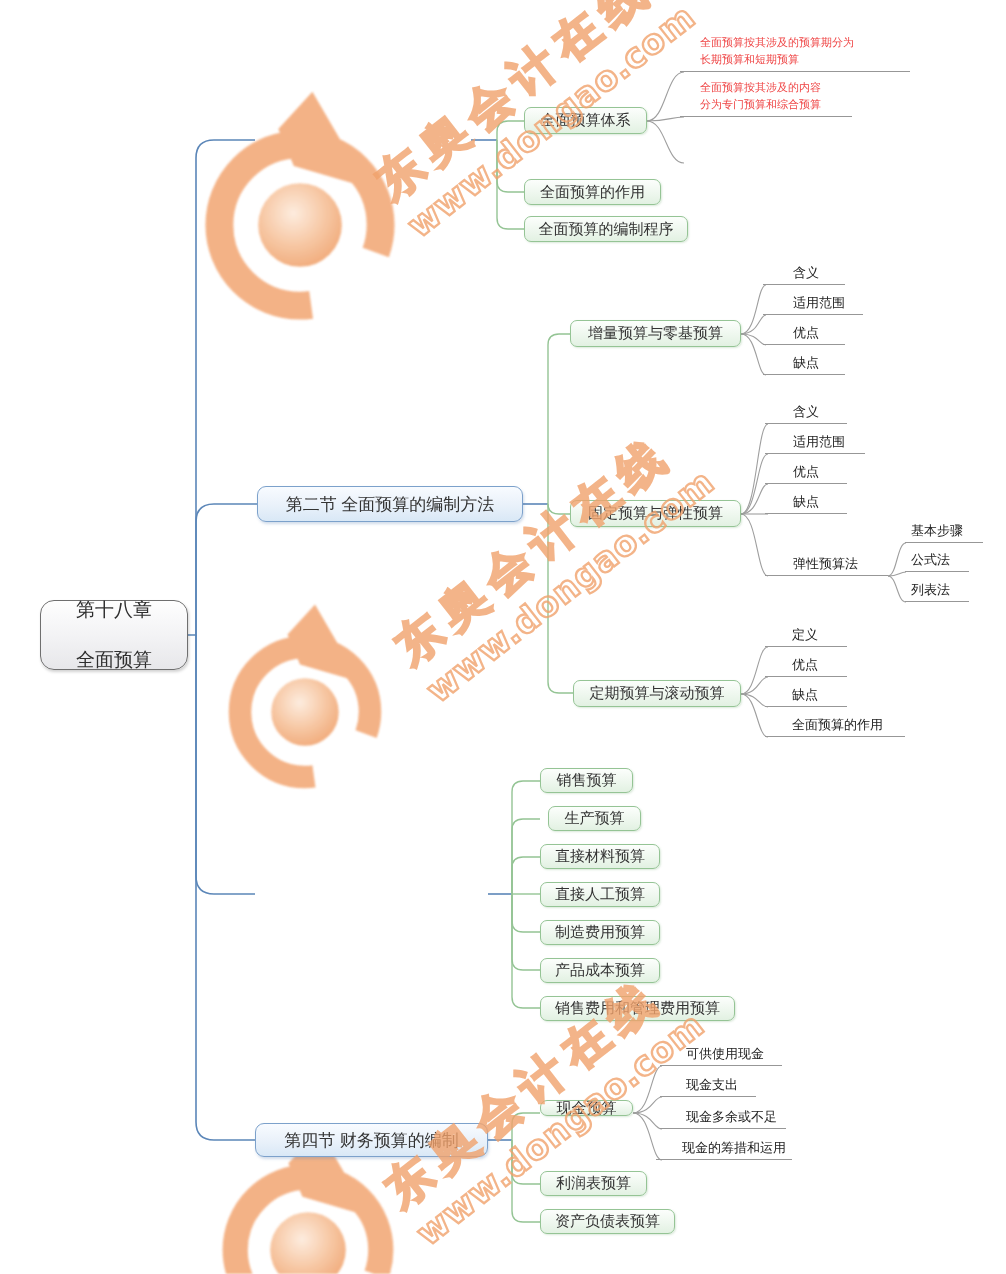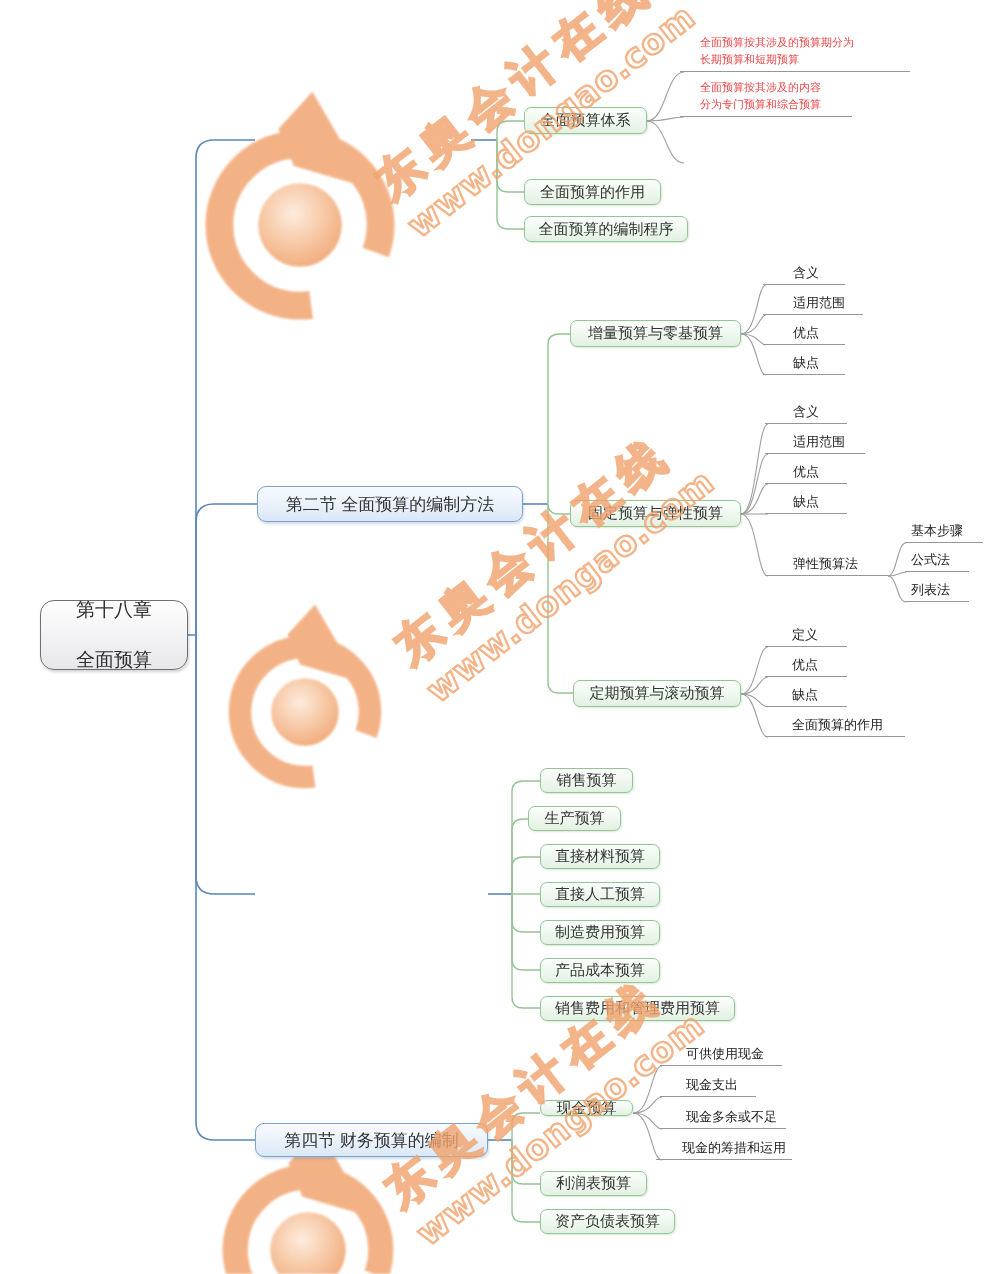--- a/index.html
+++ b/index.html
@@ -193,21 +193,21 @@
   <div class="leaf" style="left:905px;top:581px;width:64px;padding-left:6px"><span>列表法</span></div>
 
   <div class="leaf" style="left:765px;top:626px;width:82px;padding-left:27px"><span>定义</span></div>
   <div class="leaf" style="left:765px;top:656px;width:82px;padding-left:27px"><span>优点</span></div>
   <div class="leaf" style="left:765px;top:686px;width:82px;padding-left:27px"><span>缺点</span></div>
   <div class="leaf" style="left:765px;top:716px;width:140px;padding-left:27px"><span>全面预算的作用</span></div>
 
   <div class="node topic" style="left:540px;top:768px;width:93px;height:25px">
       <span>销售预算</span>
     </div>
-  <div class="node topic" style="left:528px;top:806px;width:93px;height:25px">
+  <div class="node topic" style="left:548px;top:806px;width:93px;height:25px">
       <span>生产预算</span>
     </div>
   <div class="node topic" style="left:540px;top:844px;width:120px;height:25px">
       <span>直接材料预算</span>
     </div>
   <div class="node topic" style="left:540px;top:882px;width:120px;height:25px">
       <span>直接人工预算</span>
     </div>
   <div class="node topic" style="left:540px;top:920px;width:120px;height:25px">
       <span>制造费用预算</span>

